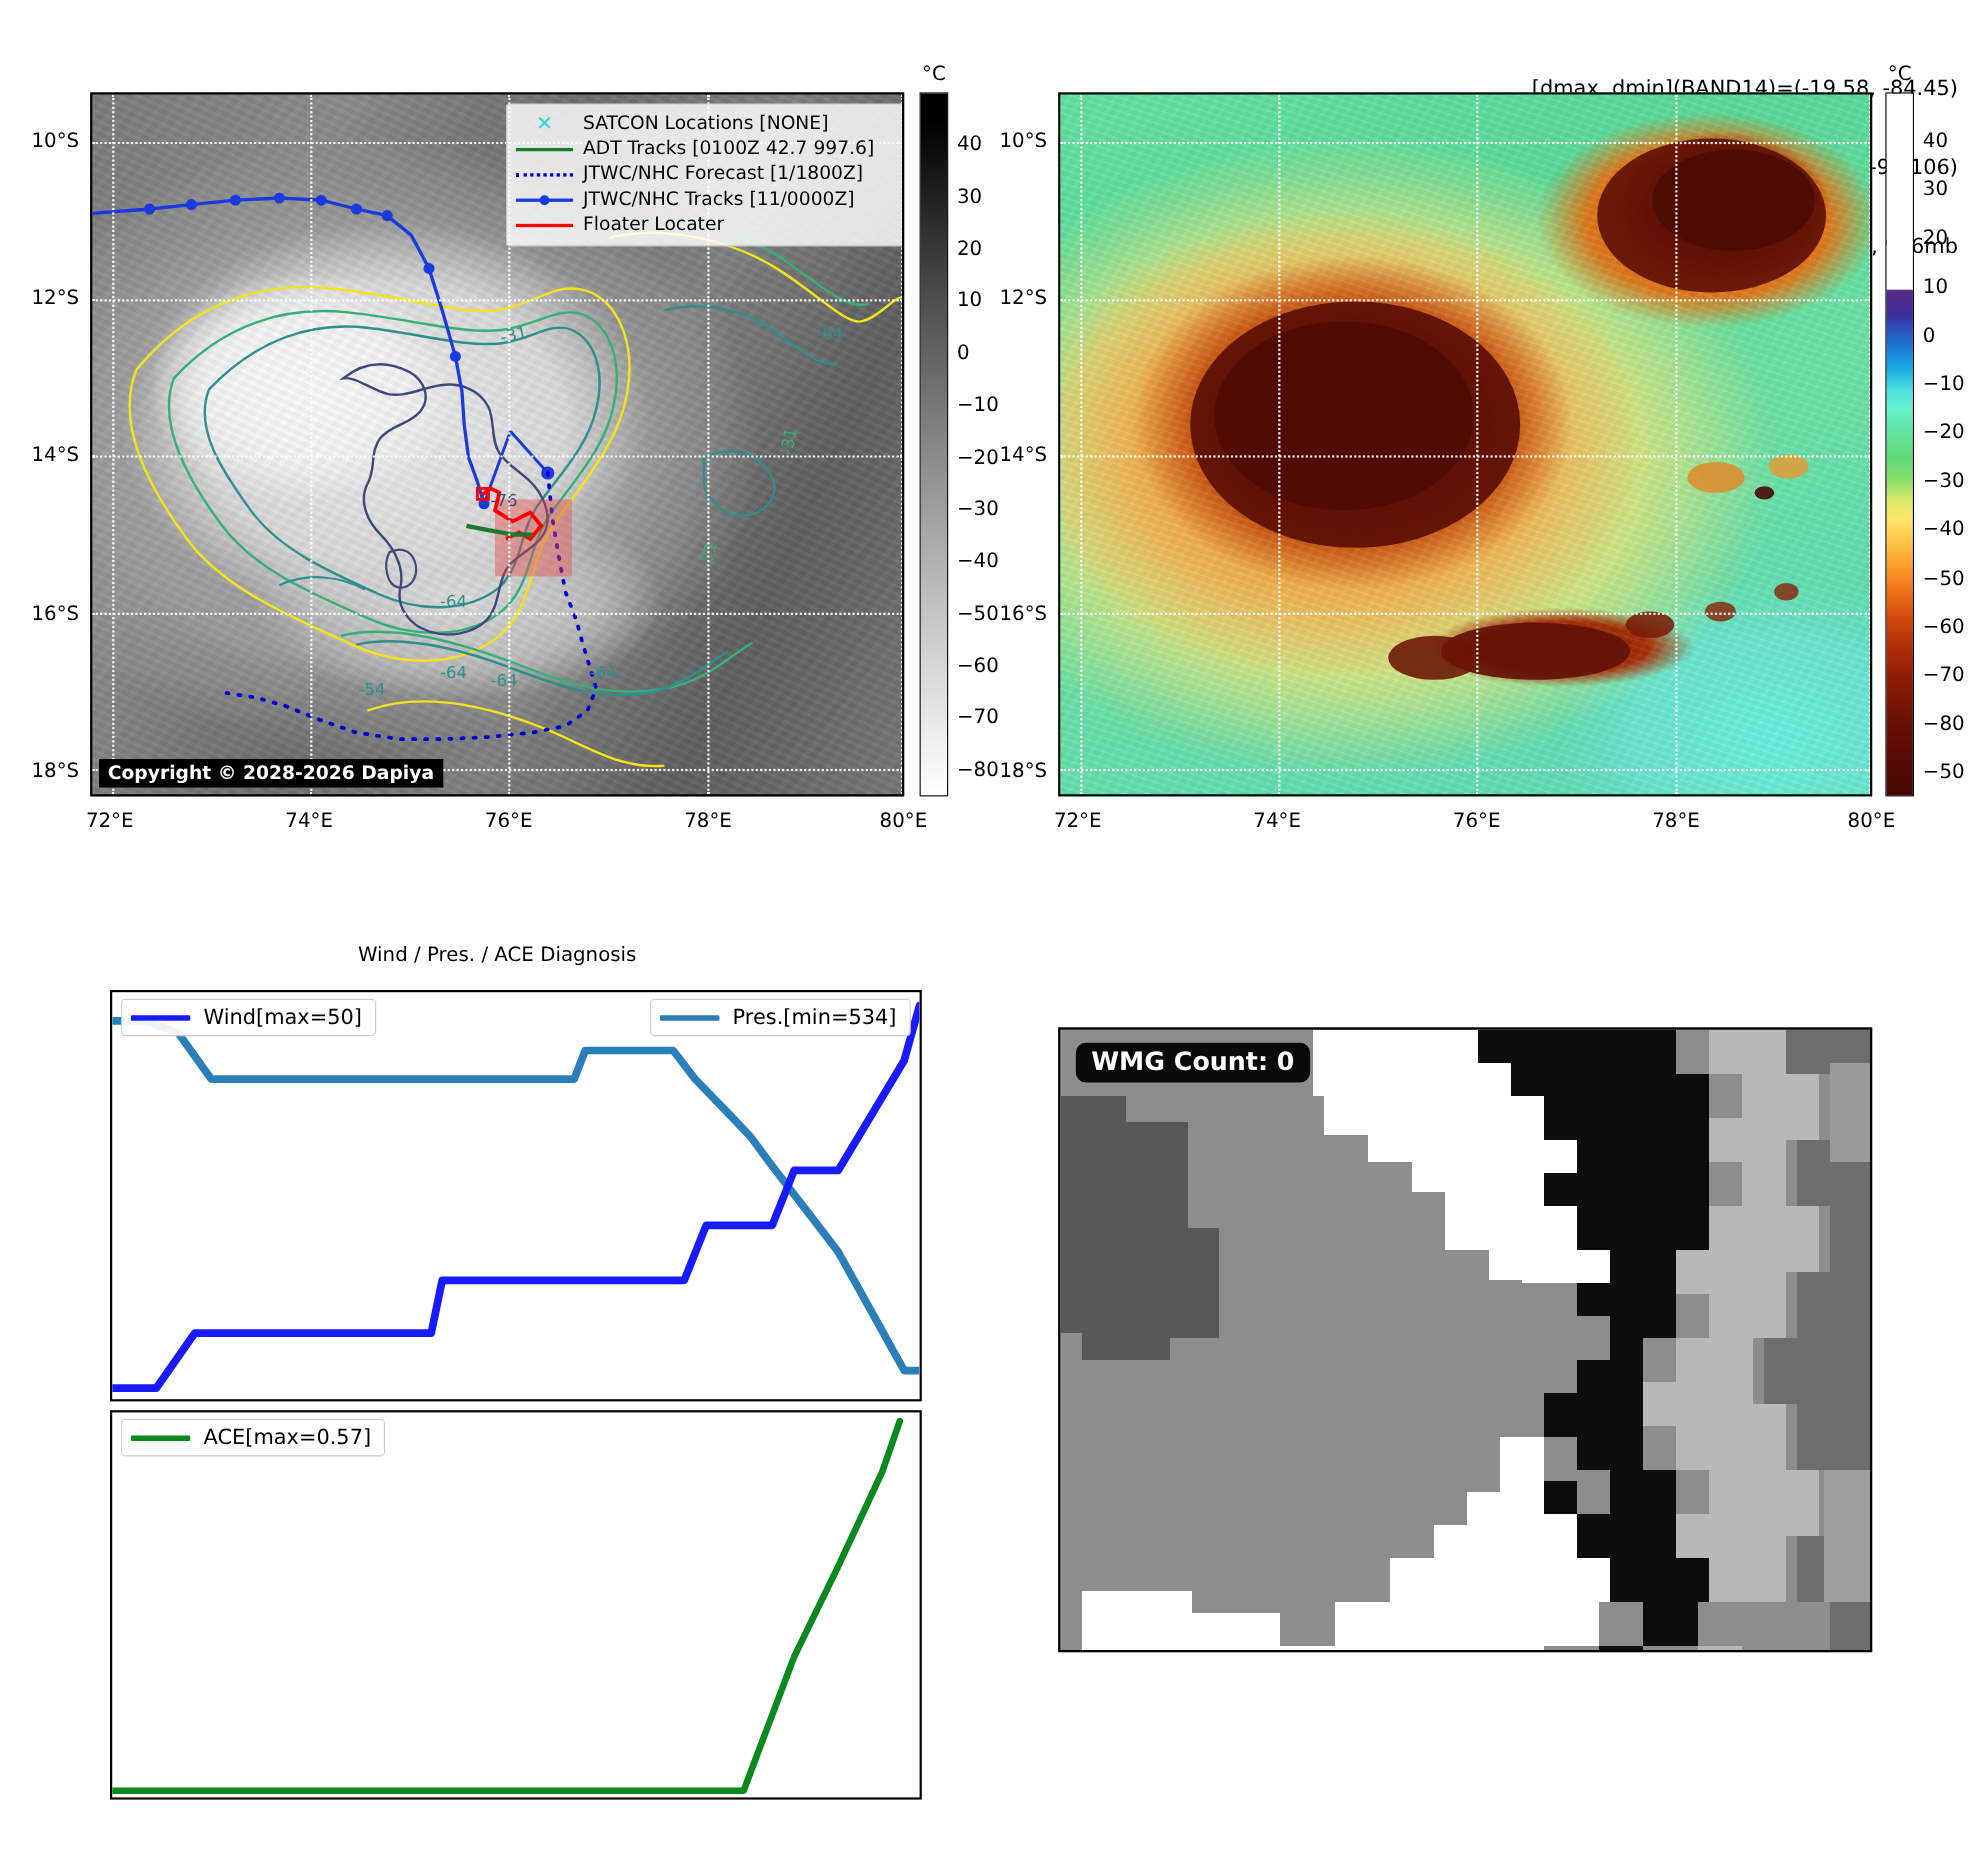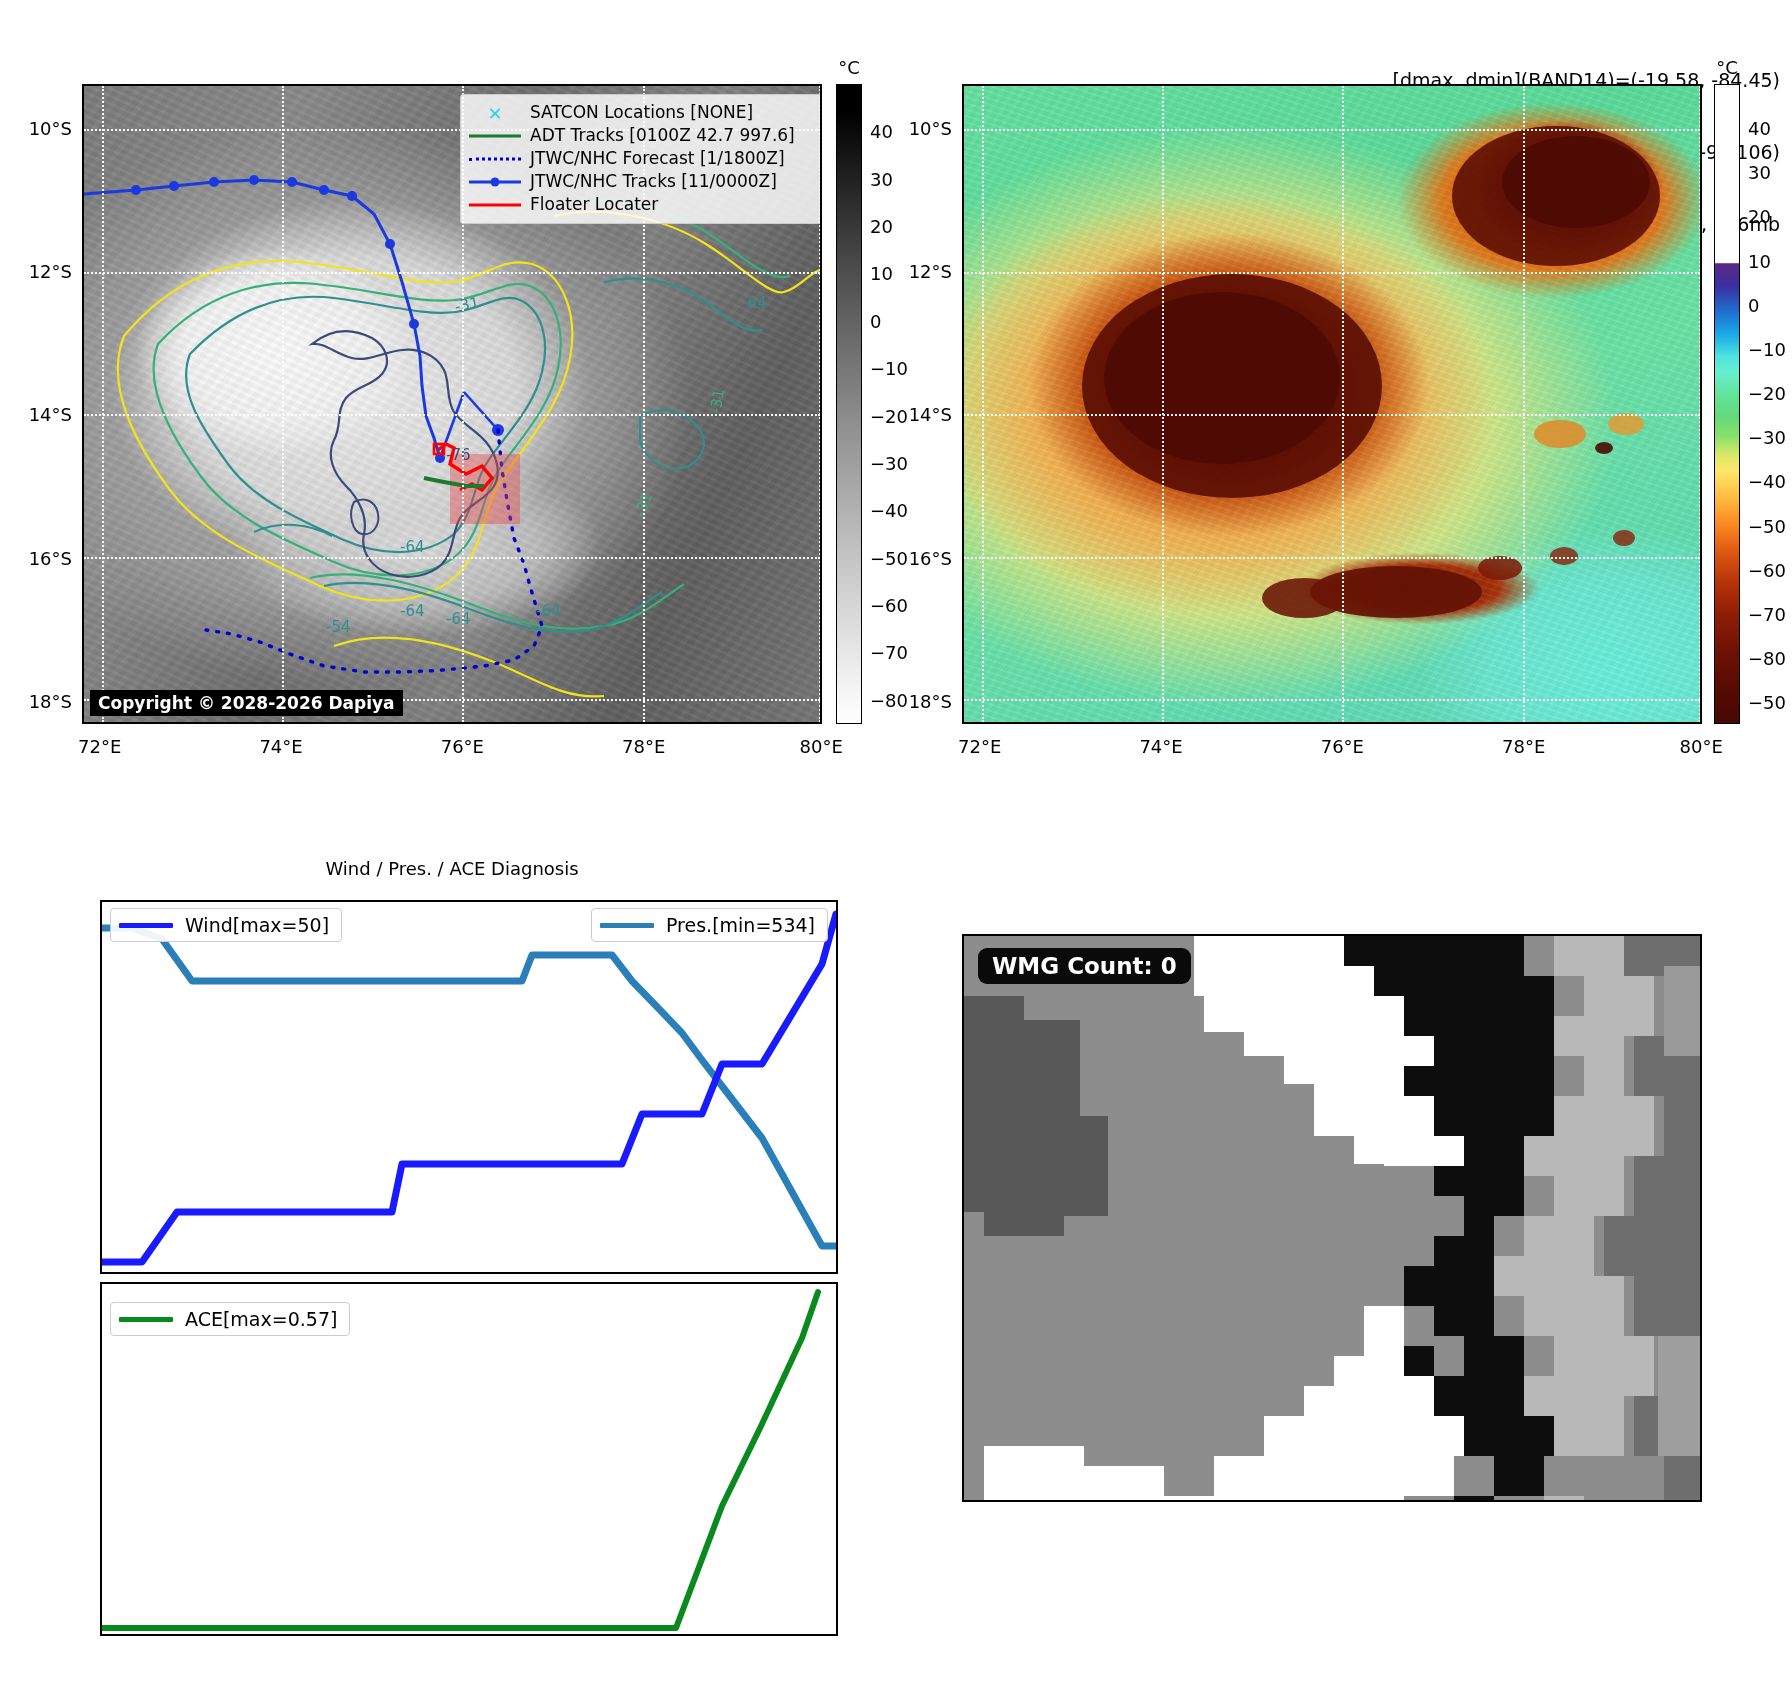--- a/index.html
+++ b/index.html
@@ -385,21 +385,21 @@
   <span class="tickmark-r" style="top:92.9%"></span>
 </div>
 
 <div class="frame" id="ace-axes">
   <div class="plot-inner">
     <svg width="734" height="350" viewBox="0 0 734 350" preserveAspectRatio="none">
       <polyline fill="none" stroke="#0a8a1e" stroke-width="6" stroke-linejoin="round" stroke-linecap="round" points="0,344 80,344 160,344 240,344 320,344 400,344 480,344 540,344 574,344
                 620,222 660,140 700,54 716,8"></polyline>
     </svg>
   </div>
-  <div class="plot-legend" style="left:8px;top:18px">
+  <div class="plot-legend" style="left:8px;top:6px">
     <span class="pl-key" style="background:#0a8a1e"></span>
     <span>ACE[max=0.57]</span>
   </div>
 
   <span class="tickmark-l" style="top:11.5%"></span>
   <span class="tickmark-l" style="top:28.5%"></span>
   <span class="tickmark-l" style="top:45.5%"></span>
   <span class="tickmark-l" style="top:62.5%"></span>
   <span class="tickmark-l" style="top:79.5%"></span>
   <span class="tickmark-l" style="top:96.5%"></span>

